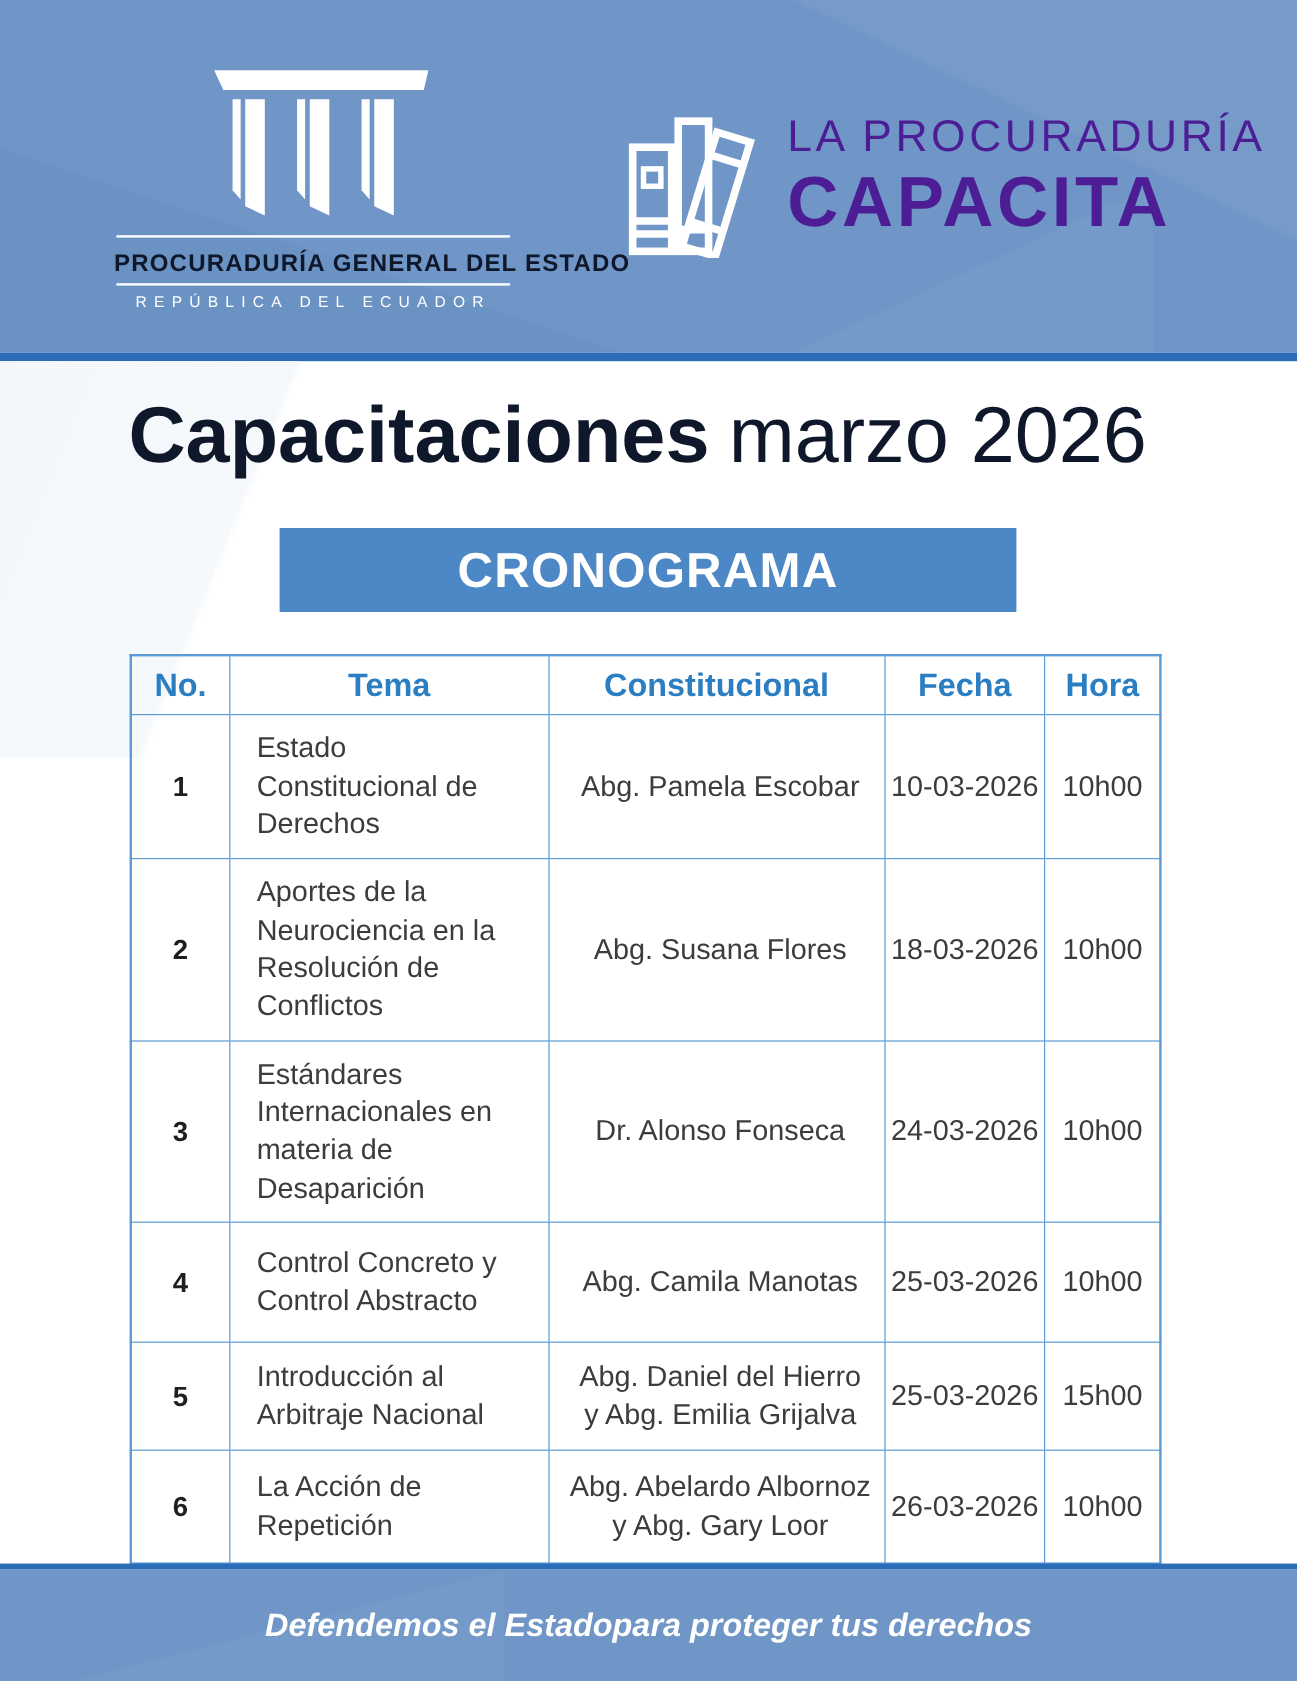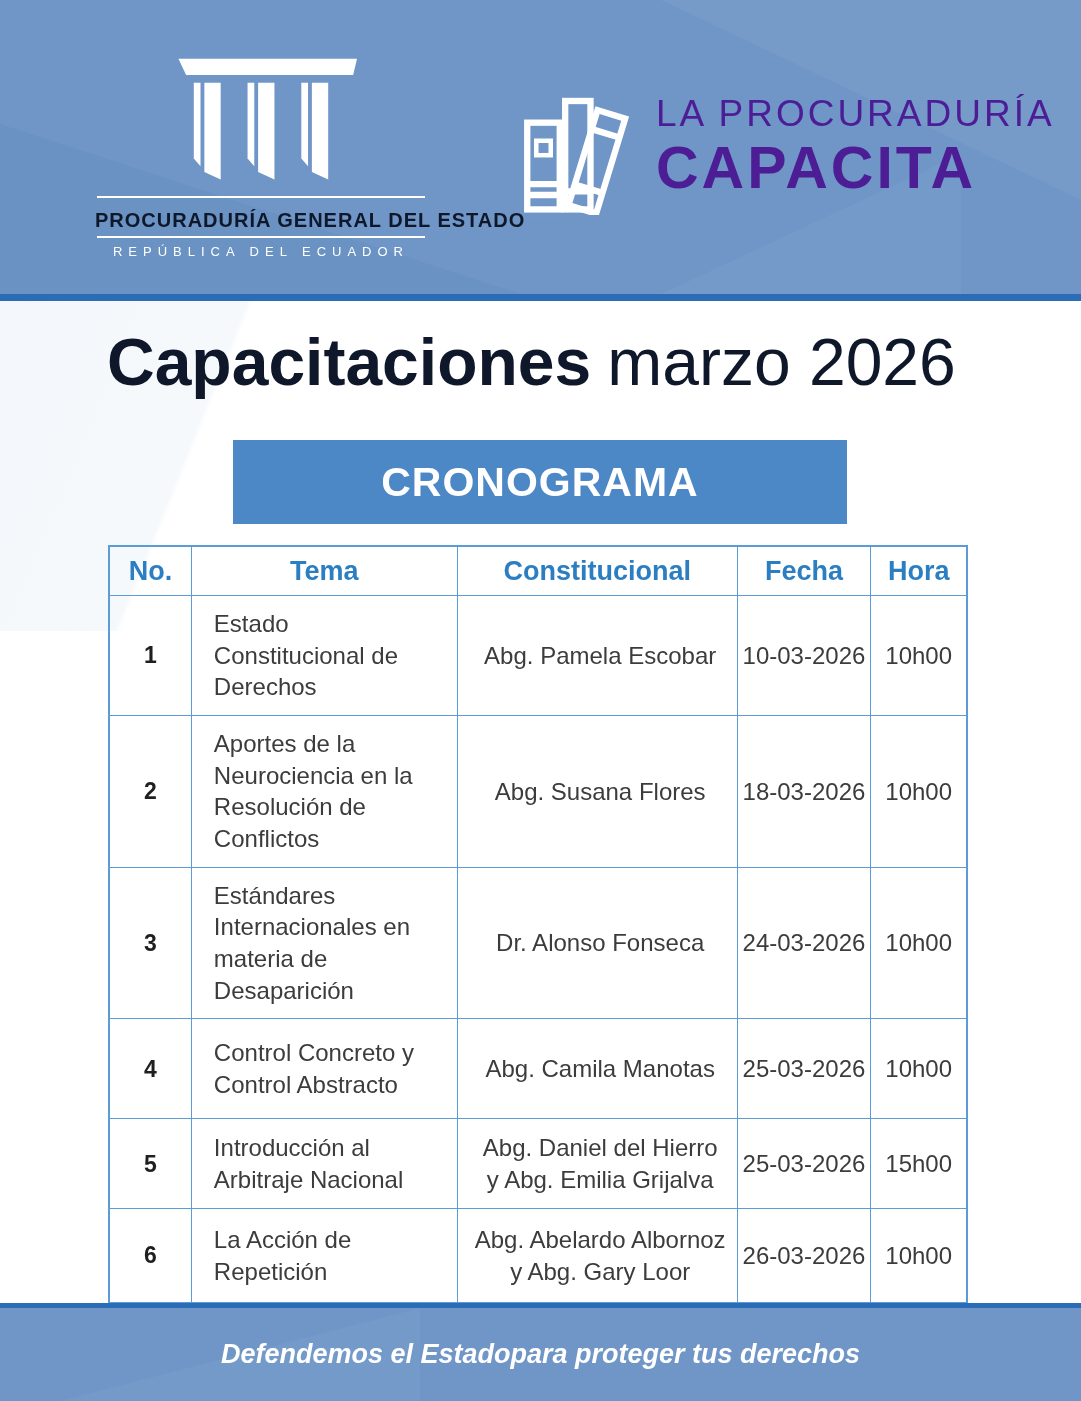--- a/index.html
+++ b/index.html
@@ -57,21 +57,21 @@
     pointer-events:none;
   }
   .title{
     position:absolute;top:324px;left:107px;margin:0;
     font-size:66px;color:#0f172a;white-space:nowrap;letter-spacing:0;
   }
   .title .t-bold{font-weight:800;}
   .title .t-light{font-weight:400;margin-left:16px;}
 
   .banner{
-    position:absolute;top:440px;left:233px;width:614px;height:84px;
+    position:absolute;top:440px;left:233px;width:614px;height:70px;
     background:#4c87c6;color:#ffffff;
     display:flex;align-items:center;justify-content:center;
     font-size:41px;font-weight:700;letter-spacing:1px;
   }
 
   
   .table-wrap{position:absolute;top:545px;left:108px;width:860px;}
   table.schedule{
     border-collapse:collapse;width:100%;table-layout:fixed;
     border:2px solid #5b9cd6;

